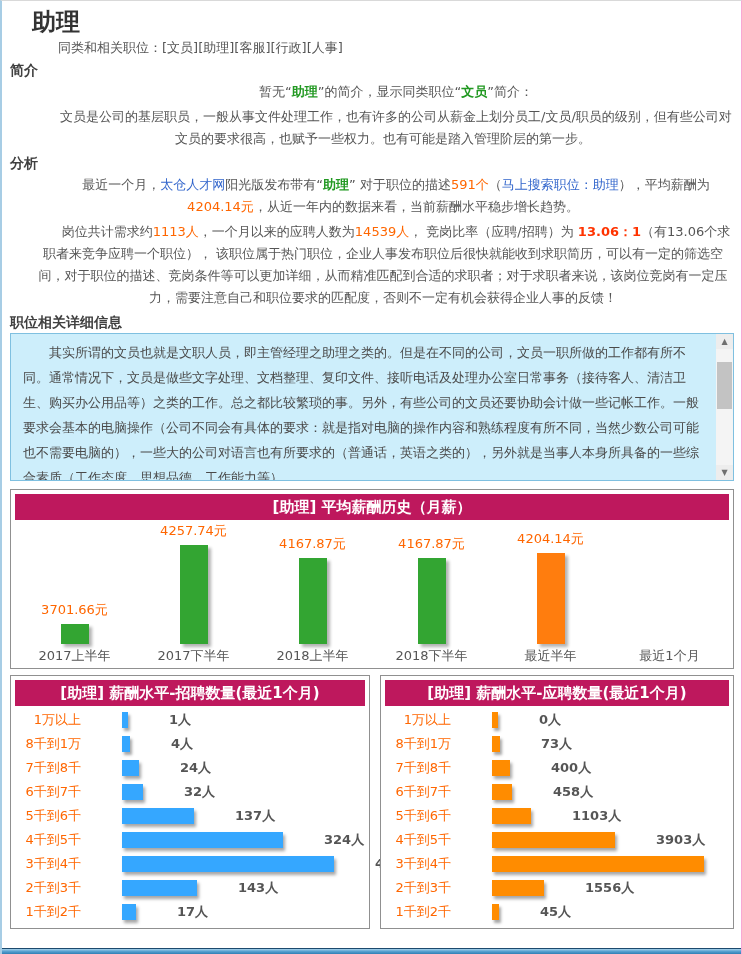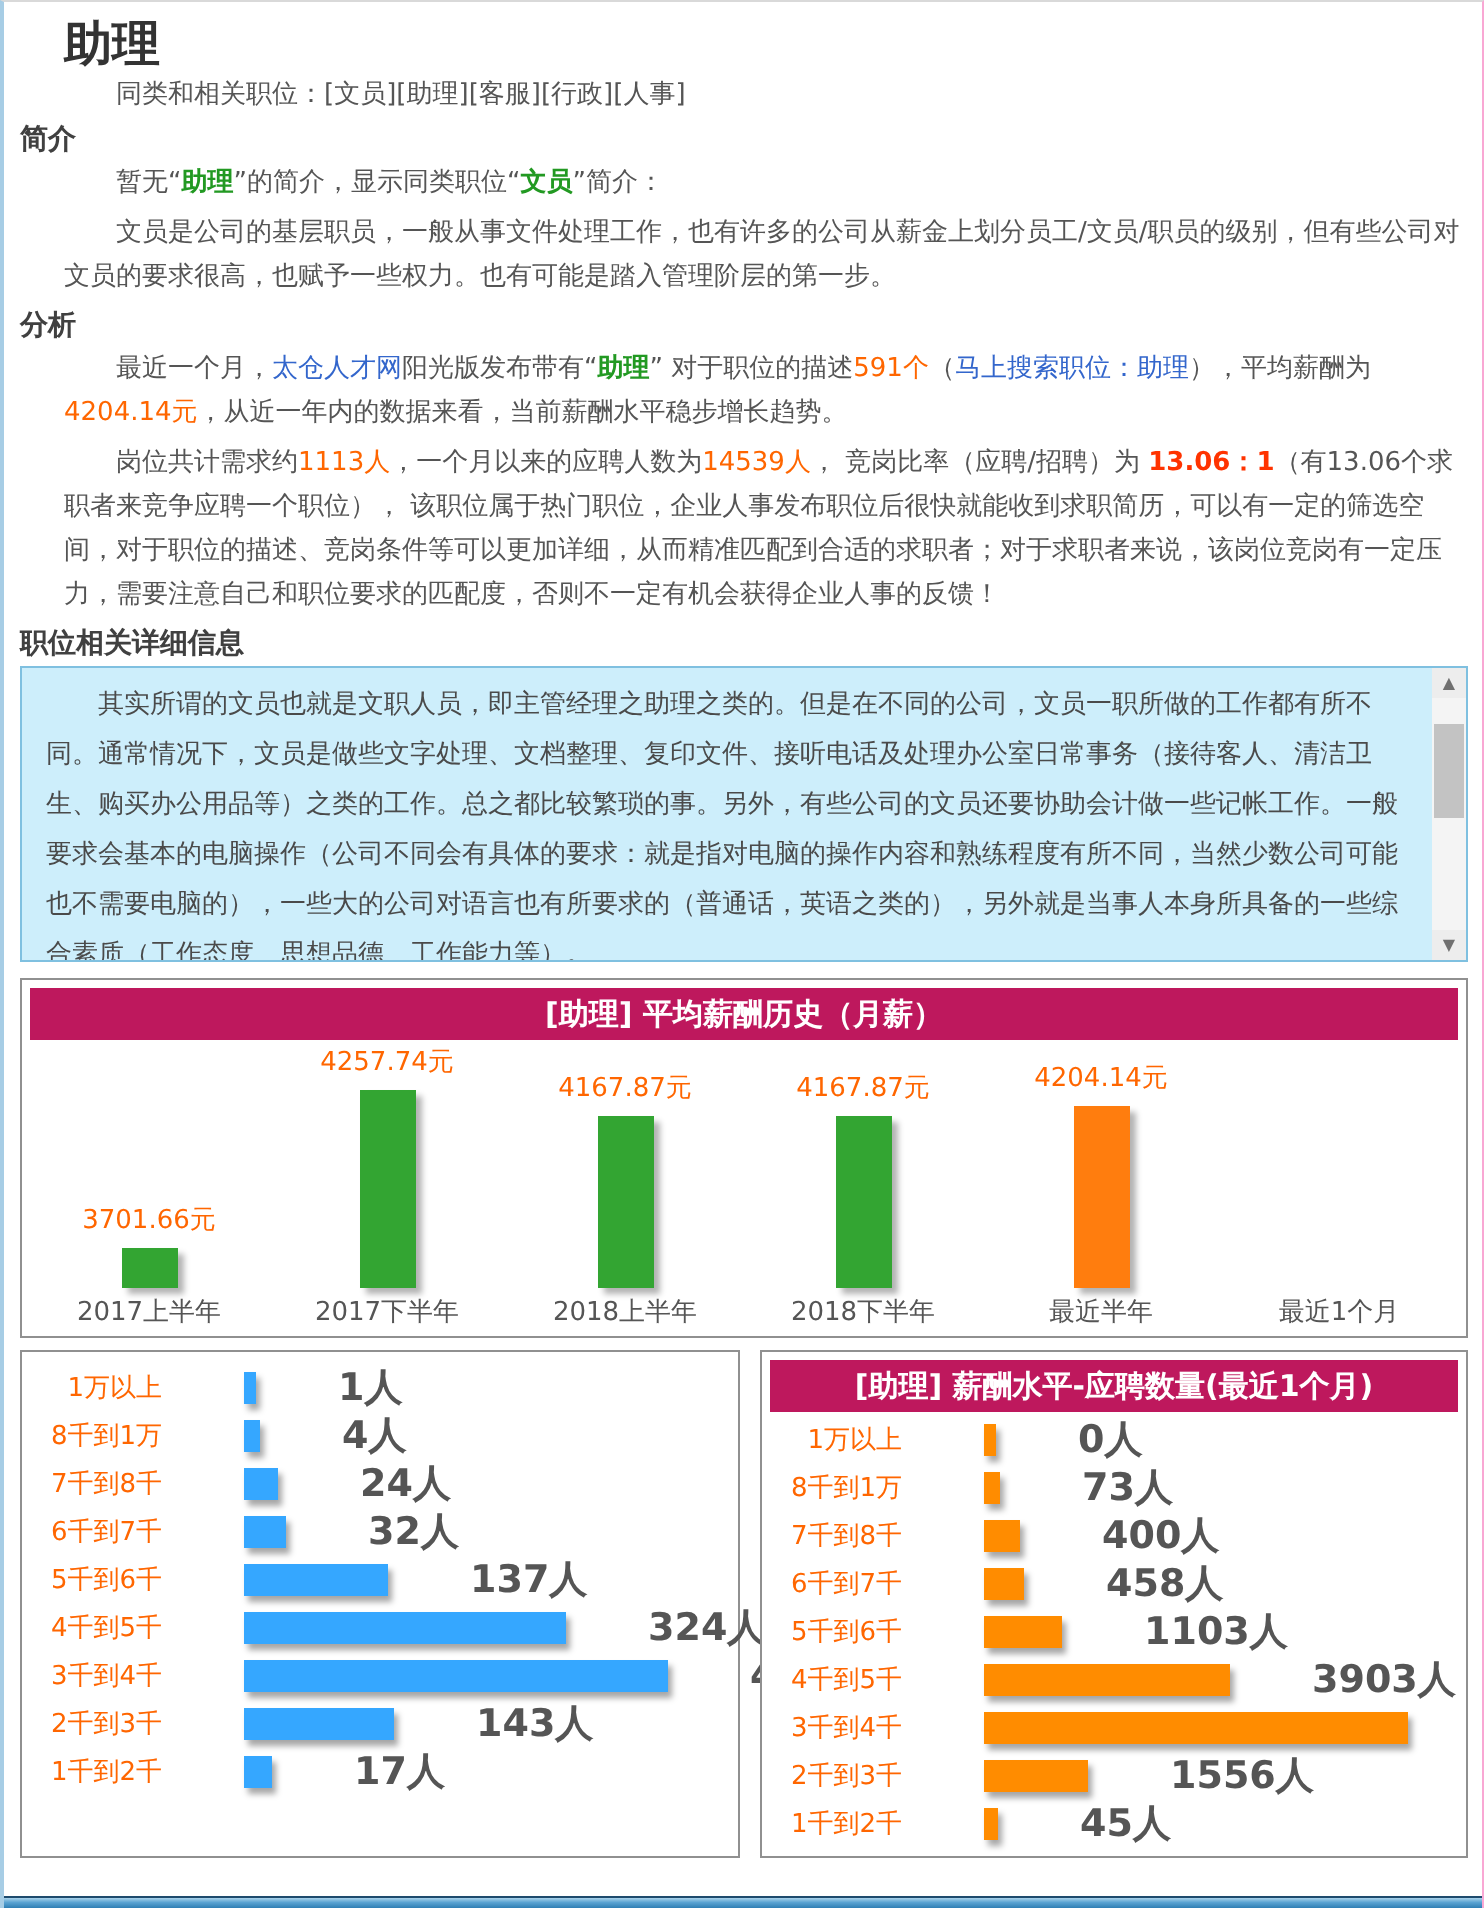--- a/index.html
+++ b/index.html
@@ -8,21 +8,21 @@
     width:742px; height:954px; position:relative; overflow:hidden;
     background:#fff; color:#555;
     font-family:"DejaVu Sans","Liberation Sans",sans-serif; font-size:13px;
     border-left:2px solid #a7cde5; border-top:1px solid #d9d9d9; border-right:1px solid #f9a8d4;
   }
   .content { padding:0 8px; }
   h1.page-title { margin:6px 0 2px 22px; font-size:24px; line-height:30px; font-weight:bold; color:#333; }
   .related { margin:2px 0 2px 22px; text-indent:26px; line-height:18px; color:#555; }
   .related .rlink { color:#555; cursor:pointer; }
   h2.sec { margin:4px 0 2px 0; font-size:14px; line-height:18px; font-weight:bold; color:#404040; }
-  p.para { margin:0 0 3px 22px; text-indent:26px; line-height:22px; width:702px; color:#555; }
+  p.para { margin:0 0 3px 22px; text-indent:26px; line-height:22px; width:702px; color:#555;text-align:center; }
   .kw { color:#229922; font-weight:bold; }
   .num { color:#ff6600; }
   .ratio { color:#ff3300; font-weight:bold; }
   .lnk { color:#3366cc; text-decoration:none; cursor:pointer; }
 
   
   .detail-box { margin:2px 0 0 0; width:724px; height:148px; border:1px solid #7fc0e0; display:flex; background:#fff; }
   .detail-text { flex:1; background:#cdeefb; padding:6px 10px 6px 12px; line-height:25px; overflow:hidden; color:#4a4a4a; }
   .detail-text p { margin:0; text-indent:26px; }
   .detail-scroll { width:17px; background:#f4f4f4; display:flex; flex-direction:column; }
@@ -42,21 +42,21 @@
   .chart-note { font-size:13px; color:#555; line-height:19px; margin:2px 0 0 2px; }
 
   .charts-row { display:flex; gap:10px; margin-top:6px; }
   .hchart { border:1px solid #909090; padding:4px; background:#fff; }
   .hchart-left { width:360px; }
   .hchart-right { width:354px; }
   .hrows { margin-top:2px; }
   .hrow { display:flex; align-items:center; height:24px;gap:32px; }
   .hcat { width:66px; text-align:right; color:#ff6600; font-size:13px; flex:none; }
   .hbar { height:16px; margin-left:9px; flex:none; box-shadow:2px 3px 3px rgba(0,0,0,0.35); }
-  .hval { margin-left:9px; color:#555; font-weight:bold; font-size:19px; white-space:nowrap; }
+  .hval { margin-left:9px; color:#555; font-weight:bold; font-size:13px; white-space:nowrap; }
 
   .bottom-bar { position:absolute; left:0; bottom:0; width:742px; height:6px;
     background:linear-gradient(180deg,#a8d2ea 0%,#5aa3d2 45%,#2f7fb4 100%);
     border-top:1px solid #1d4a6d; }
 </style>
 </head>
 <body>
 
 <div class="page">
   <div class="content">
@@ -122,20 +122,21 @@
           <div class="sal-cat">2017下半年</div>
           <div class="sal-cat">2018上半年</div>
           <div class="sal-cat">2018下半年</div>
           <div class="sal-cat">最近半年</div>
           <div class="sal-cat">最近1个月</div>
         </div>
     </div>
 
     <div class="charts-row">
       <div class="hchart hchart-left">
+        <div class="chart-titlebar">[助理] 薪酬水平-招聘数量(最近1个月)</div>
         <div class="hrows">
             <div class="hrow">
               <div class="hcat">1万以上</div>
               <div class="hbar" style="width: 6px; background: rgb(53, 167, 255);"></div>
               <div class="hval">1人</div>
             </div>
             <div class="hrow">
               <div class="hcat">8千到1万</div>
               <div class="hbar" style="width: 8px; background: rgb(53, 167, 255);"></div>
               <div class="hval">4人</div>

